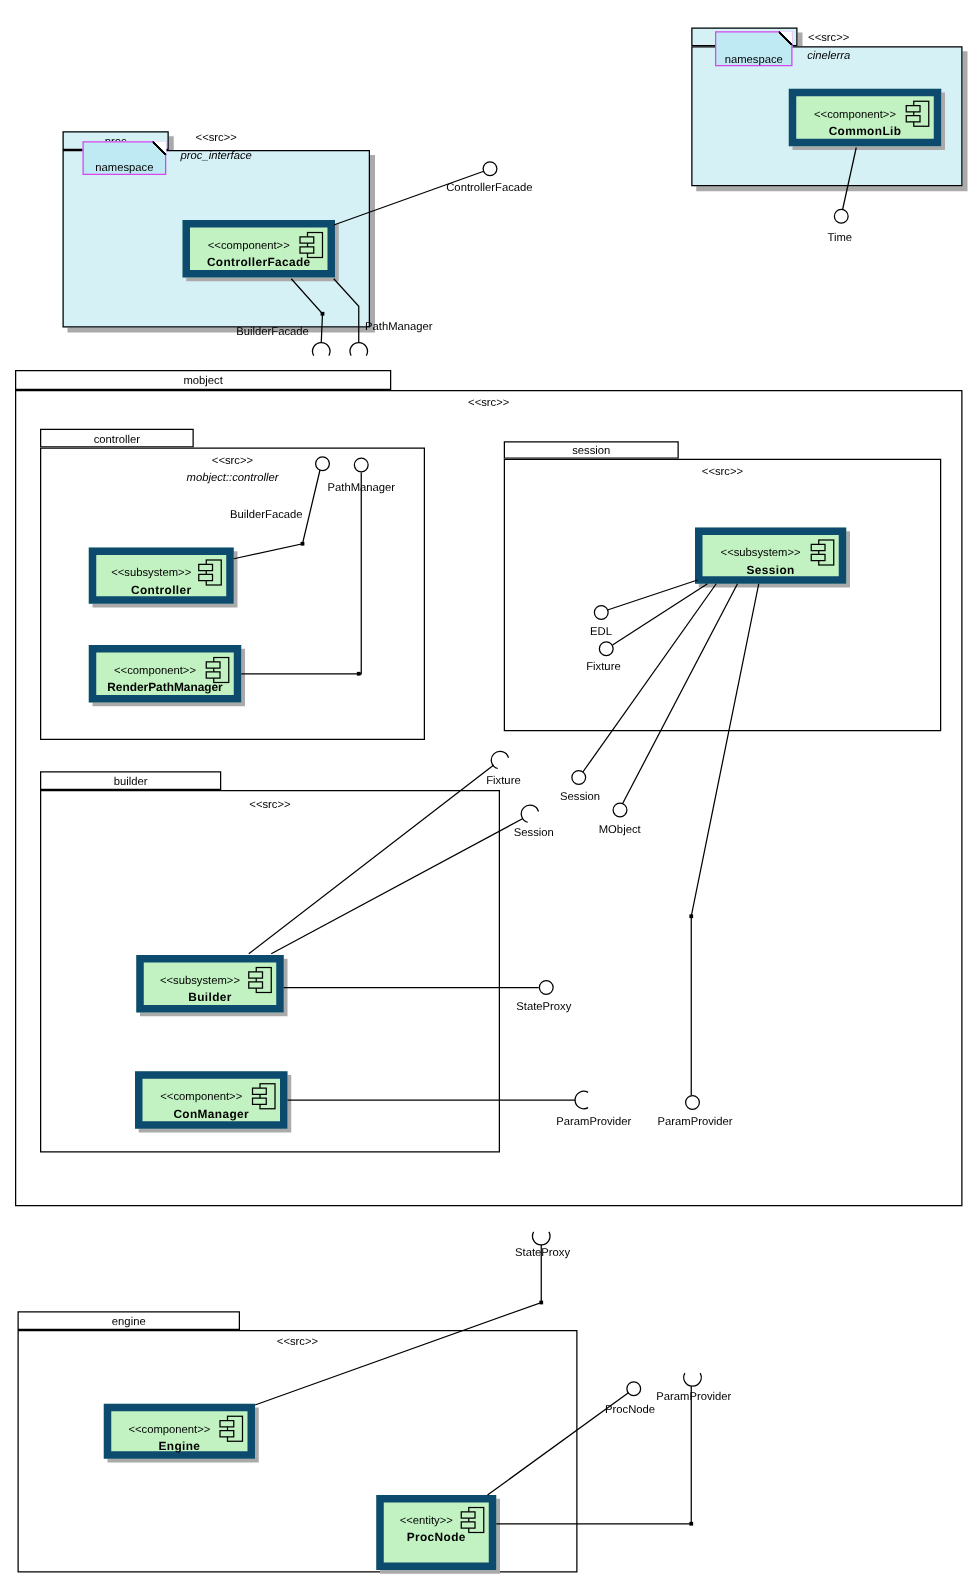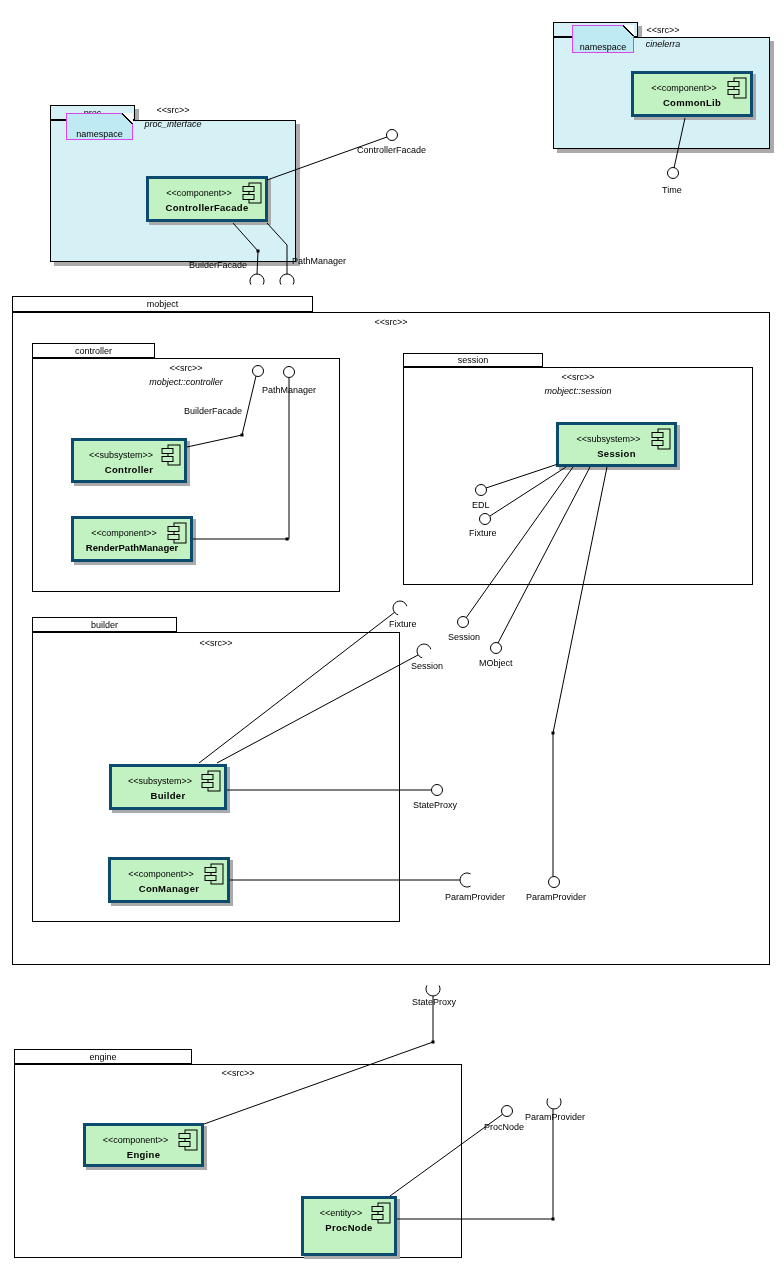--- a/index.html
+++ b/index.html
@@ -8,21 +8,21 @@
   .tab{position:absolute;border:1px solid #000;display:flex;align-items:center;justify-content:center;
        font-size:9px;box-sizing:border-box;background:#fff;}
   .pbody{position:absolute;border:1px solid #000;box-sizing:border-box;background:#fff;}
   .cyan{background:var(--package-fill);box-shadow:4px 4px 0 var(--shadow);margin-top:19px;}
   .hdr{position:absolute;text-align:center;font-size:9px;line-height:14px;}
   .ital{font-style:italic;}
   .note{position:absolute;background:var(--note-fill);border:1px solid #d946ef;box-sizing:border-box;
         display:flex;align-items:flex-end;justify-content:center;font-size:9px;}
   .fold{position:absolute;top:-1px;right:-1px;width:11px;height:11px;
         background:linear-gradient(to bottom left,#ffffff 46%,#000 46%,#000 56%,var(--note-fill) 56%);}
-  .comp{position:absolute;background:var(--component-fill);border:3px solid #0c4a6e;box-sizing:border-box;
+  .comp{position:absolute;background:var(--component-fill);border:6px solid #0c4a6e;box-sizing:border-box;
         box-shadow:3px 3px 0 var(--shadow);font-size:9px;}
   .comp .stereo{margin-top:9px;text-align:center;padding-right:16px;}
   .comp .cname{margin-top:4px;text-align:center;font-weight:bold;font-size:9.5px;letter-spacing:.3px;}
   .comp .icon{position:absolute;top:3px;right:3px;}
   .icon svg rect{fill:var(--component-fill);stroke:#000;stroke-width:1;}
   .lbl{position:absolute;font-size:9px;white-space:nowrap;}
   svg.wires{position:absolute;left:0;top:0;pointer-events:none;}
   svg.wires polyline,svg.wires path{fill:none;stroke:#000;stroke-width:1;}
   svg.wires circle{fill:#fff;stroke:#000;stroke-width:1;}
   svg.wires rect.dot{fill:#000;stroke:none;}
@@ -74,21 +74,20 @@
     <div>&lt;&lt;src&gt;&gt;</div>
     <div class="ital">mobject::controller</div>
   </div>
 
   <div class="tab" style="left:403px;top:353px;width:140px;height:14px">
     <span>session</span>
   </div>
   <div class="pbody" style="left:403px;top:367px;width:350px;height:218px"></div>
   <div class="hdr" style="left:403px;top:370px;width:350px">
     <div>&lt;&lt;src&gt;&gt;</div>
-    <div class="ital">mobject::session</div>
   </div>
 
   <div class="tab" style="left:32px;top:617px;width:145px;height:15px">
     <span>builder</span>
   </div>
   <div class="pbody" style="left:32px;top:632px;width:368px;height:290px"></div>
   <div class="hdr" style="left:32px;top:636px;width:368px">
     <div>&lt;&lt;src&gt;&gt;</div>
   </div>
 

